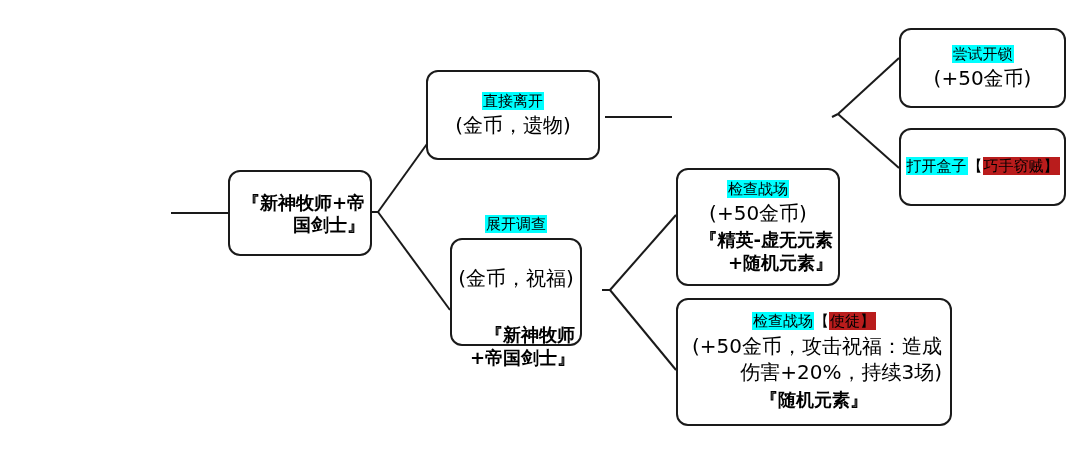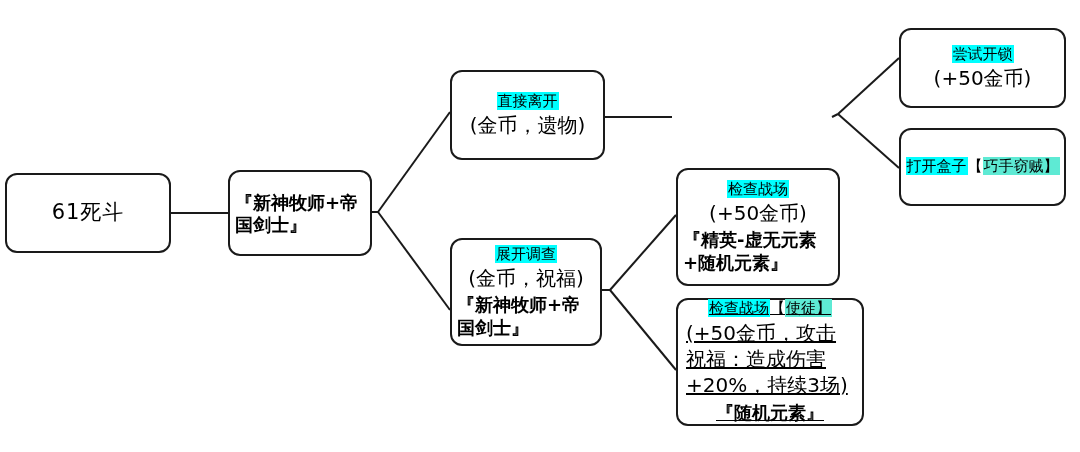--- a/index.html
+++ b/index.html
@@ -28,21 +28,21 @@
   .node {
     position: absolute;
     box-sizing: border-box;
     border: 2px solid #1a1a1a;
     border-radius: 12px;
     background: #ffffff;
     display: flex;
     flex-direction: column;
     align-items: center;
     justify-content: center;
-    text-align: left;
+    text-align: right;
     color: #000000;
     line-height: 1.2;
     z-index: 2;
   }
   .line-title {
     white-space: nowrap;
     font-size: 15px;
     margin-bottom: 3px;
   }
   .line-sub {
@@ -64,21 +64,21 @@
   }
   .line-plain {
     font-size: 21px;
     letter-spacing: 1px;
   }
   .hl-cyan {
     background: #00ffff;
     padding: 0 1px;
   }
   .hl-green {
-    background: #5eead4;
+    background: #b91c1c;
     padding: 0 1px;
   }
   .bracket {
     background: transparent;
   }
 </style>
 </head>
 <body>
 
 <div id="canvas">
@@ -92,66 +92,63 @@
       <line x1="605" y1="117" x2="672" y2="117"></line>
       <line x1="832" y1="117" x2="838" y2="114"></line>
       <line x1="838" y1="114" x2="899" y2="58"></line>
       <line x1="838" y1="114" x2="899" y2="168"></line>
       <line x1="602" y1="290" x2="610" y2="290"></line>
       <line x1="610" y1="290" x2="676" y2="215"></line>
       <line x1="610" y1="290" x2="676" y2="370"></line>
     </g>
   </svg>
 
-  <div class="node" style="left:5px; top:173px; width:166px; height:80px;">
-    <div class="line-plain">61死斗</div>
-  </div>
 
   <div class="node" style="left:228px; top:170px; width:144px; height:86px;">
     <div class="line-main">『新神牧师+帝国剑士』</div>
   </div>
 
-  <div class="node" style="left:450px; top:70px; width:155px; height:90px;">
+  <div class="node" style="left:426px; top:70px; width:174px; height:90px;">
     <div class="line-title">
       <span class="hl-cyan">直接离开</span>
     </div>
     <div class="line-sub">(金币，遗物)</div>
   </div>
 
 
   <div class="node" style="left:899px; top:28px; width:167px; height:80px;">
     <div class="line-title">
       <span class="hl-cyan">尝试开锁</span>
     </div>
     <div class="line-sub">(+50金币)</div>
   </div>
 
   <div class="node" style="left:899px; top:128px; width:167px; height:78px;">
     <div class="line-title" style="margin-left:-8px; margin-right:-8px;">
       <span class="hl-cyan">打开盒子</span><span class="bracket">【</span><span class="hl-green">巧手窃贼】</span>
     </div>
   </div>
 
-  <div class="node" style="left:450px; top:238px; width:152px; height:108px;">
+  <div class="node" style="left:450px; top:238px; width:132px; height:108px;gap:30px;">
     <div class="line-title">
       <span class="hl-cyan">展开调查</span>
     </div>
     <div class="line-sub">(金币，祝福)</div>
     <div class="line-main">『新神牧师+帝国剑士』</div>
   </div>
 
   <div class="node" style="left:676px; top:168px; width:164px; height:118px;">
     <div class="line-title">
       <span class="hl-cyan">检查战场</span>
     </div>
     <div class="line-sub">(+50金币)</div>
     <div class="line-main">『精英-虚无元素+随机元素』</div>
   </div>
 
-  <div class="node" style="left:676px; top:298px; width:188px; height:128px;text-decoration:underline;">
+  <div class="node" style="left:676px; top:298px; width:276px; height:128px;">
     <div class="line-title">
       <span class="hl-cyan">检查战场</span><span class="bracket">【</span><span class="hl-green">使徒】</span>
     </div>
     <div class="line-sub wrap">(+50金币，攻击祝福：造成伤害+20%，持续3场)</div>
     <div class="line-main">『随机元素』</div>
   </div>
 
 </div>
 
 </body></html>

